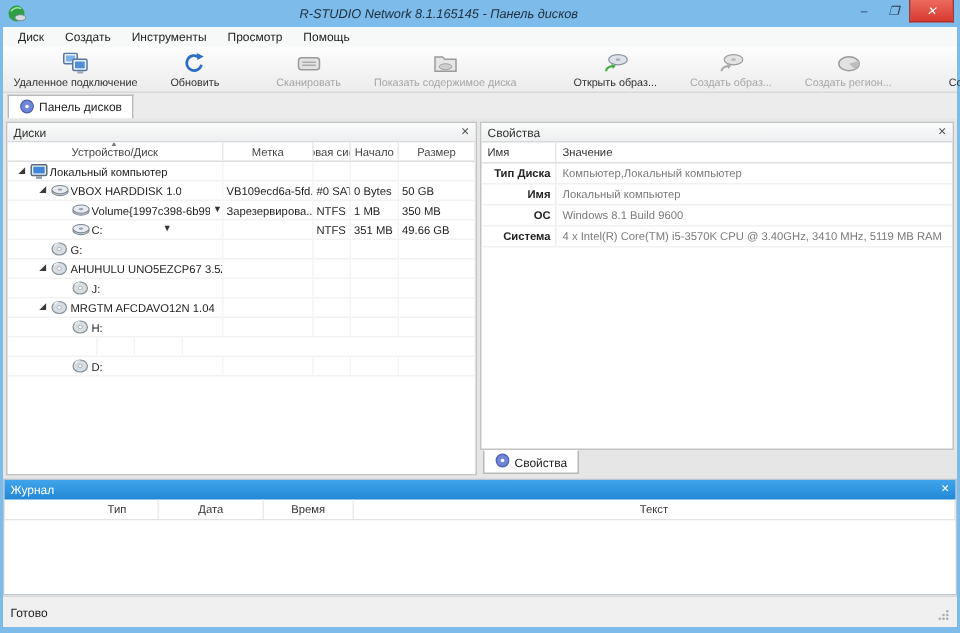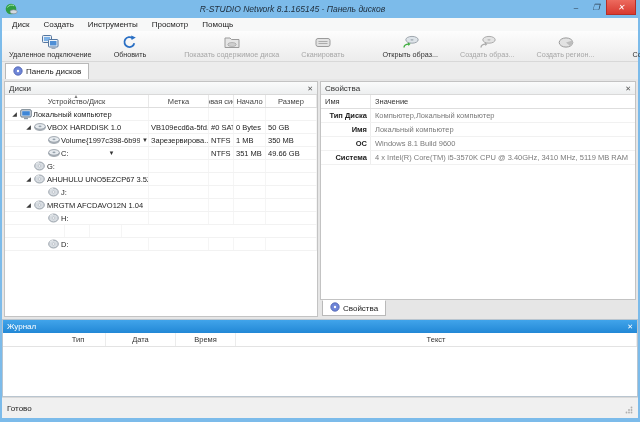--- a/index.html
+++ b/index.html
@@ -134,38 +134,38 @@
                 <path d="M9.2 0.4 L13.8 2.6 L9.6 5 Z" fill="#2a6fc4"></path>
               </svg>
             </span>
             <span>Обновить</span>
           </span>
         </span>
         <span class="tsep"></span>
         <span class="tbtn-wrap">
           <span class="tbtn disabled">
             <span class="ticon">
-              <svg width="16" height="14" viewBox="0 0 16 14">
-                <path d="M1 3 h5 l1.5 1.5 H15 v8 H1 Z" fill="#e6e6e6" stroke="#9b9b9b"></path>
-                <ellipse cx="8" cy="9.5" rx="4.2" ry="2" fill="#cfcfcf" stroke="#9b9b9b" stroke-width="0.6"></ellipse>
-              </svg>
-            </span>
-            <span>Показать содержимое диска</span>
-          </span>
-        </span>
-        <span class="tbtn-wrap">
-          <span class="tbtn disabled">
-            <span class="ticon">
               <svg width="16" height="13" viewBox="0 0 16 13">
                 <rect x="1" y="2.5" width="14" height="8" rx="2" fill="#e2e2e2" stroke="#9b9b9b"></rect>
                 <line x1="3.5" y1="5.5" x2="12.5" y2="5.5" stroke="#ababab"></line>
                 <line x1="3.5" y1="7.5" x2="12.5" y2="7.5" stroke="#ababab"></line>
               </svg>
             </span>
             <span>Сканировать</span>
+          </span>
+        </span>
+        <span class="tbtn-wrap">
+          <span class="tbtn disabled">
+            <span class="ticon">
+              <svg width="16" height="14" viewBox="0 0 16 14">
+                <path d="M1 3 h5 l1.5 1.5 H15 v8 H1 Z" fill="#e6e6e6" stroke="#9b9b9b"></path>
+                <ellipse cx="8" cy="9.5" rx="4.2" ry="2" fill="#cfcfcf" stroke="#9b9b9b" stroke-width="0.6"></ellipse>
+              </svg>
+            </span>
+            <span>Показать содержимое диска</span>
           </span>
         </span>
         <span class="tsep"></span>
         <span class="tbtn-wrap">
           <span class="tbtn">
             <span class="ticon">
               <svg width="17" height="14" viewBox="0 0 17 14">
                 <ellipse cx="10" cy="4.8" rx="6.2" ry="3.4" fill="#dde3e8" stroke="#8a939c" stroke-width="0.8"></ellipse>
                 <ellipse cx="10" cy="4.8" rx="1.6" ry="0.9" fill="#aab3bb"></ellipse>
                 <path d="M2 12.5 a4.5 3.5 0 0 1 4.5-3.4" fill="none" stroke="#3fae3f" stroke-width="1.4"></path>

